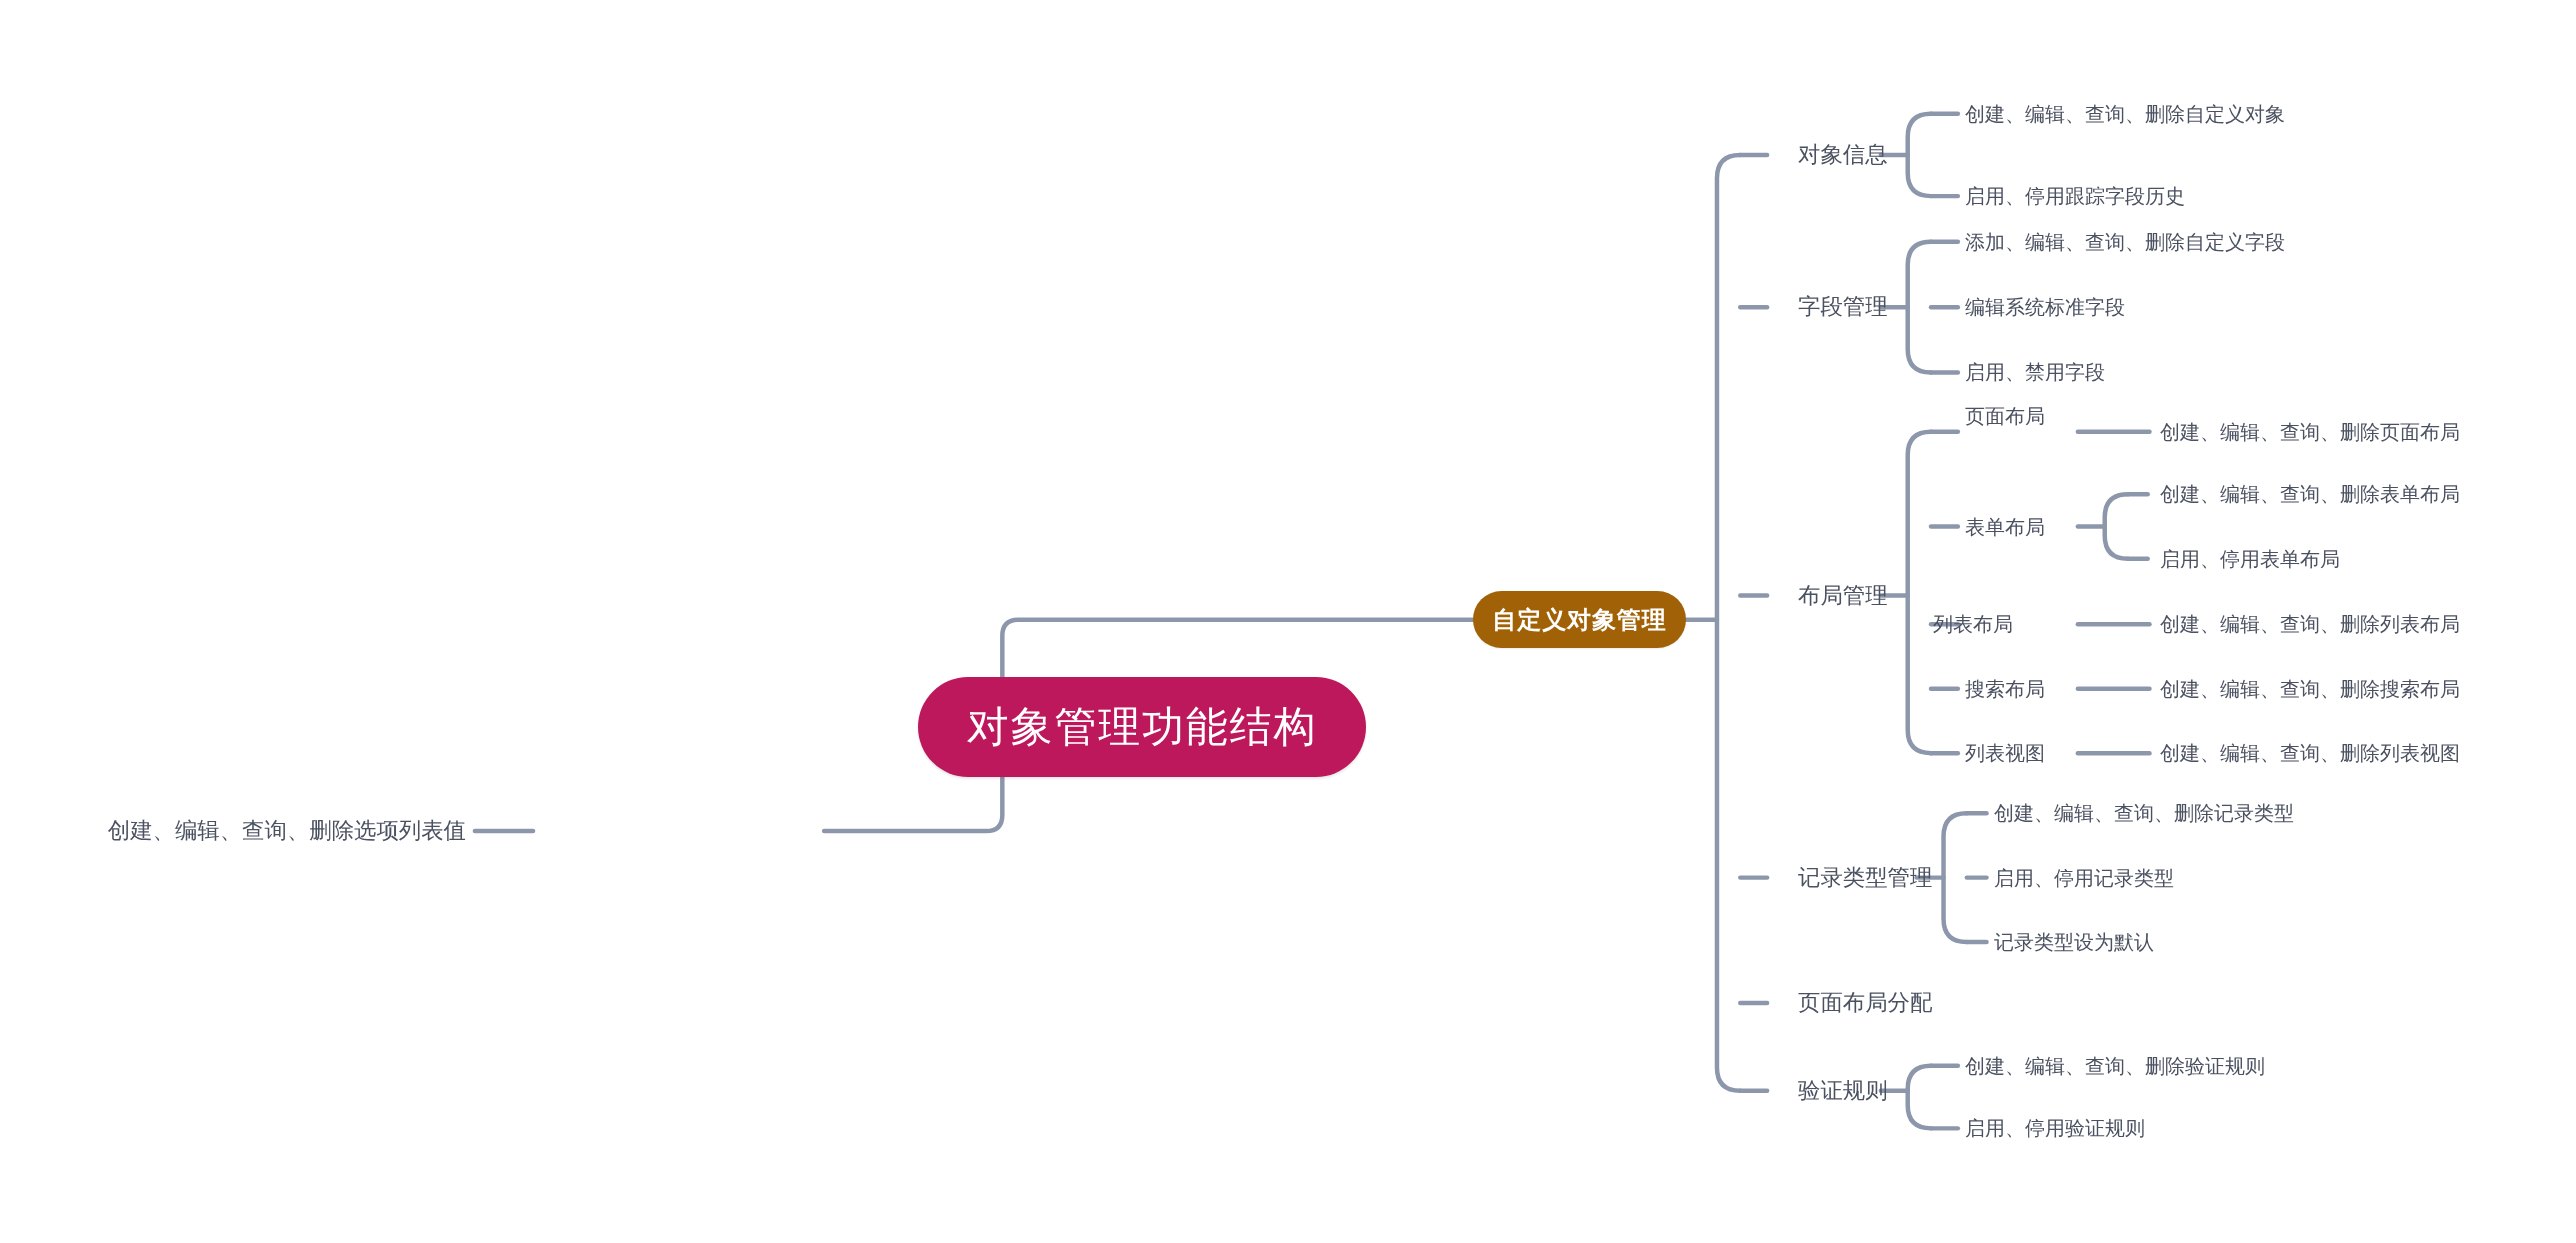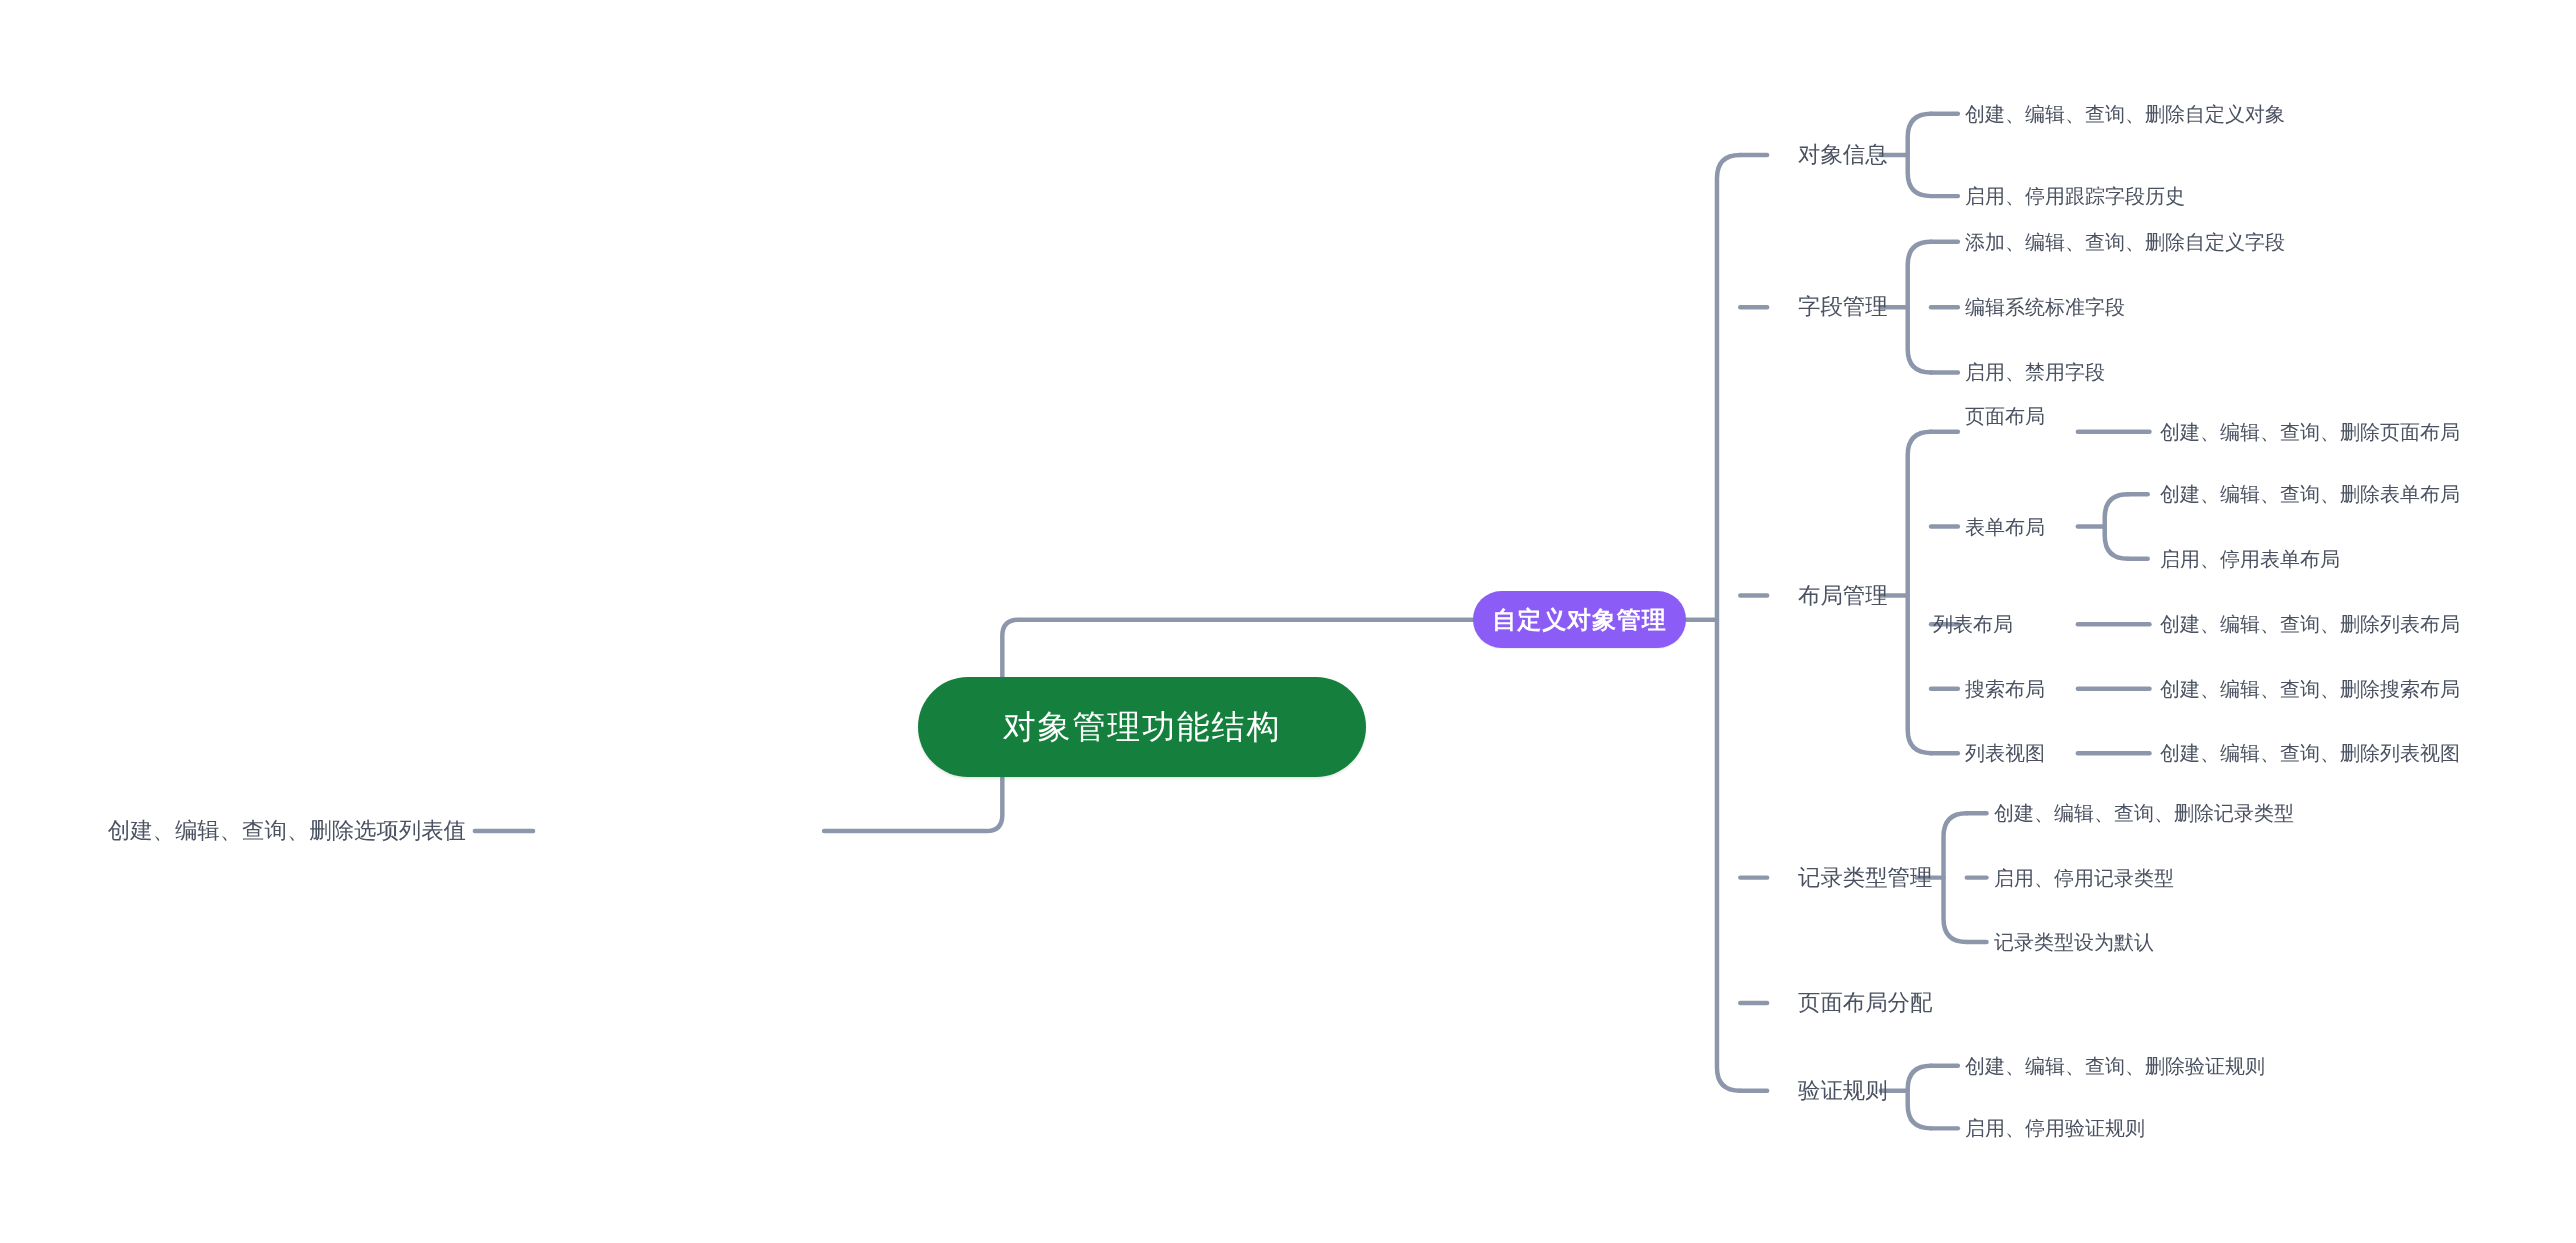--- a/index.html
+++ b/index.html
@@ -7,31 +7,31 @@
     width:2576px;height:1243px;overflow:hidden;
     font-family:"Liberation Sans","DejaVu Sans",sans-serif;
   }
   #stage{position:relative;width:2576px;height:1243px;background:#fff;}
   svg#links{position:absolute;left:0;top:0;width:2576px;height:1243px;}
 
   .node{position:absolute;white-space:nowrap;}
 
   
   .root-node{
-    background:#15803d;
+    background:#be185d;
     color:#ffffff;
     border-radius:50px;
-    font-size:33px;
+    font-size:42px;
     letter-spacing:1.8px;
     display:flex;align-items:center;justify-content:center;
     box-shadow:0 1.8px 2.7px rgba(0,0,0,.10);
   }
   
   .pill-node{
-    background:#8b5cf6;
+    background:#a16207;
     color:#ffffff;
     border-radius:30px;
     font-size:24px;
     font-weight:bold;
     letter-spacing:0.9px;
     display:flex;align-items:center;justify-content:center;
     box-shadow:0 0.9px 1.8px rgba(0,0,0,.08);
   }
   
   .text-node{

